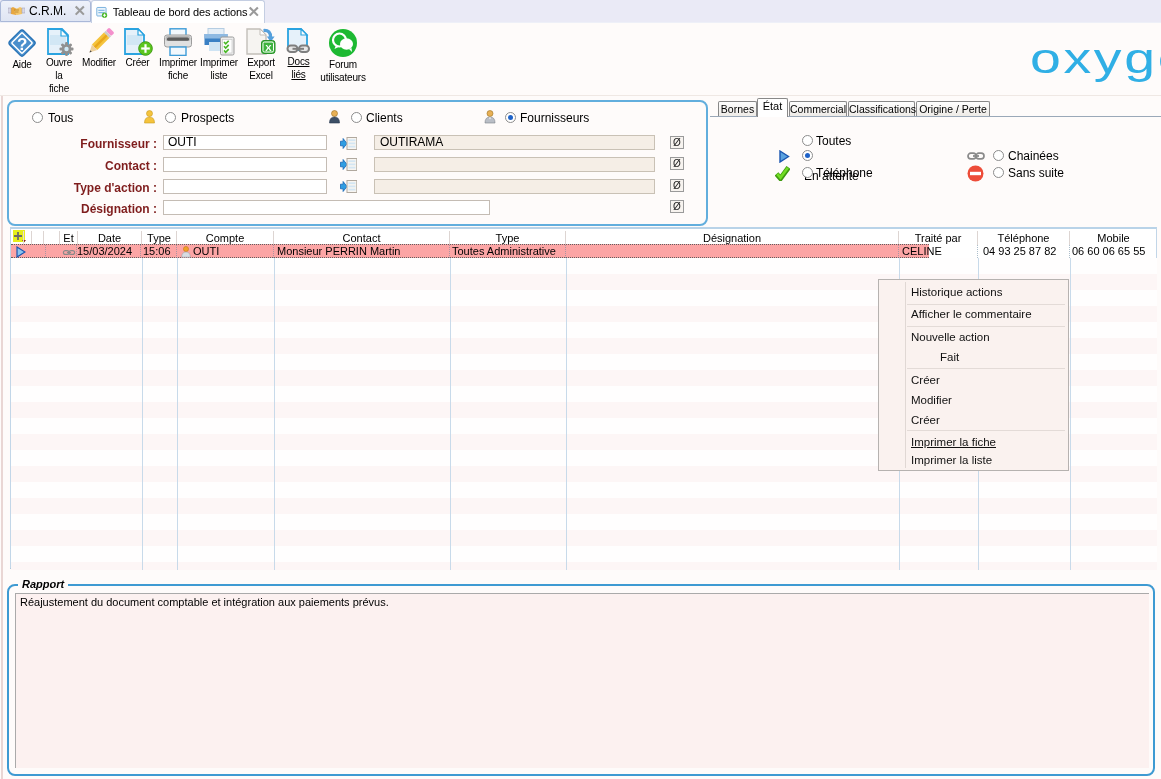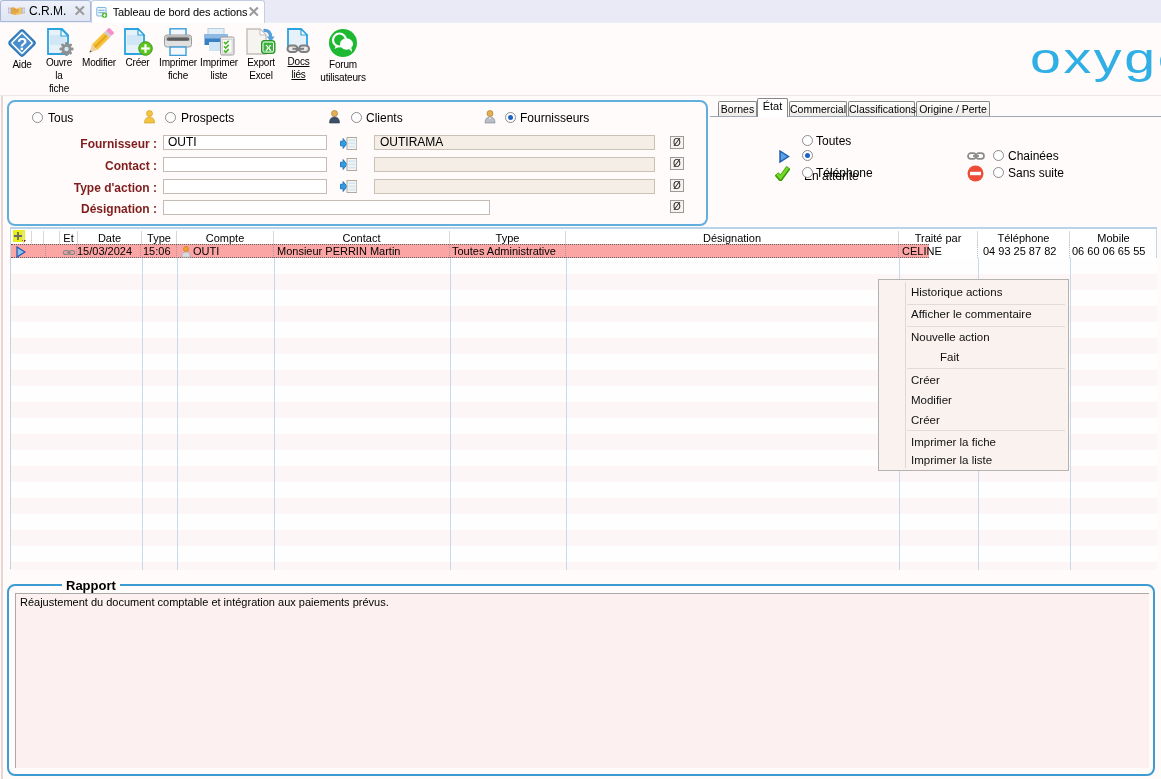--- a/index.html
+++ b/index.html
@@ -46,21 +46,21 @@
 .vsep { position:absolute; top:0; width:1px; height:312px; background:#c8daea; }
 
 
 #menu { position:absolute; left:878px; top:279px; width:191px; height:192px; background:#faf2ef; border:1px solid #b6b2b0; }
 #menugutter { position:absolute; left:26px; top:2px; width:1px; height:186px; background:#e0d8d4; }
 .mitem { position:absolute; left:32px; font-size:11.5px; color:#111; white-space:nowrap; }
 .msep { position:absolute; left:28px; width:158px; height:1px; background:#e3dbd7; }
 
 
 #rapport { position:absolute; left:7px; top:584px; width:1148px; height:192px; border:2px solid #3e9ad2; border-radius:8px; }
-#rlegend { position:absolute; left:9px; top:-8px; background:#fefbfa; padding:0 4px; font-size:13px; font-weight:bold; color:#000;margin-left:44px; }
+#rlegend { position:absolute; left:9px; top:-8px; background:#fefbfa; padding:0 4px; font-size:11px; font-weight:bold; font-style:italic; color:#000; }
 #rtext { position:absolute; left:6px; top:7px; width:1134px; height:175px; background:#fcf1f0; border-top:1px solid #aaa; border-left:1px solid #aaa; font-size:11px; color:#000; padding:2px 4px; }
 </style>
 </head>
 <body>
 
 <div style="position:absolute; left:1px; top:96px; width:2px; height:683px; background:#e9d6d4;"></div>
 
 <div id="tabbar">
   <div id="tab1" class="tab">
     <svg width="17" height="12" viewBox="0 0 17 12" style="margin-right:4px">
@@ -382,21 +382,21 @@
   <div class="msep" style="top:24px;"></div>
   <div class="mitem" style="top:28px;">Afficher le commentaire</div>
   <div class="msep" style="top:46px;"></div>
   <div class="mitem" style="top:51px;">Nouvelle action</div>
   <div class="mitem" style="top:71px;padding-left:29px;">Fait</div>
   <div class="msep" style="top:88px;"></div>
   <div class="mitem" style="top:94px;">Créer</div>
   <div class="mitem" style="top:114px;">Modifier</div>
   <div class="mitem" style="top:134px;">Créer</div>
   <div class="msep" style="top:150px;"></div>
-  <div class="mitem" style="top:156px;">Imprimer la fiche</div>
+  <div class="mitem" style="top:156px;text-decoration:underline;">Imprimer la fiche</div>
   <div class="mitem" style="top:174px;">Imprimer la liste</div>
 </div>
 
 
 <div id="rapport">
   <div id="rlegend">Rapport</div>
   <div id="rtext">Réajustement du document comptable et intégration aux paiements prévus.</div>
 </div>
 
 

